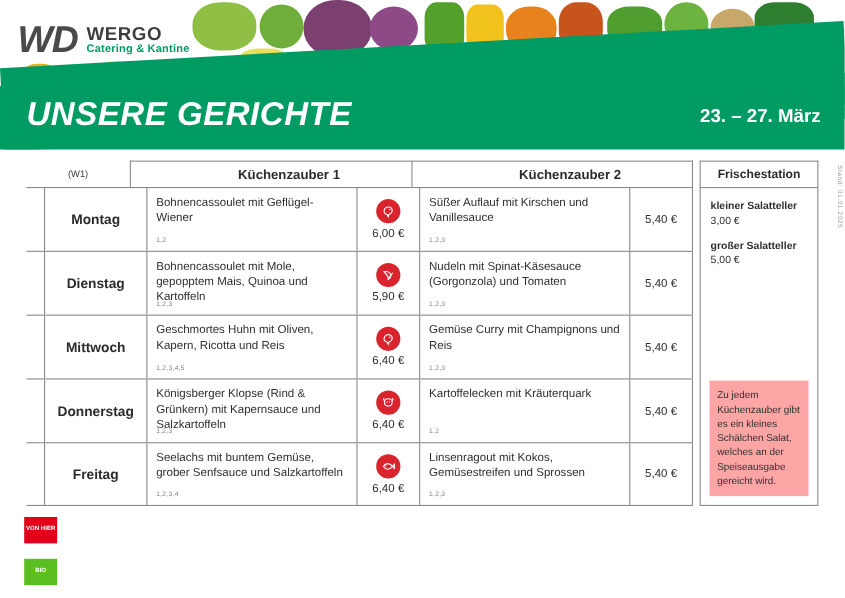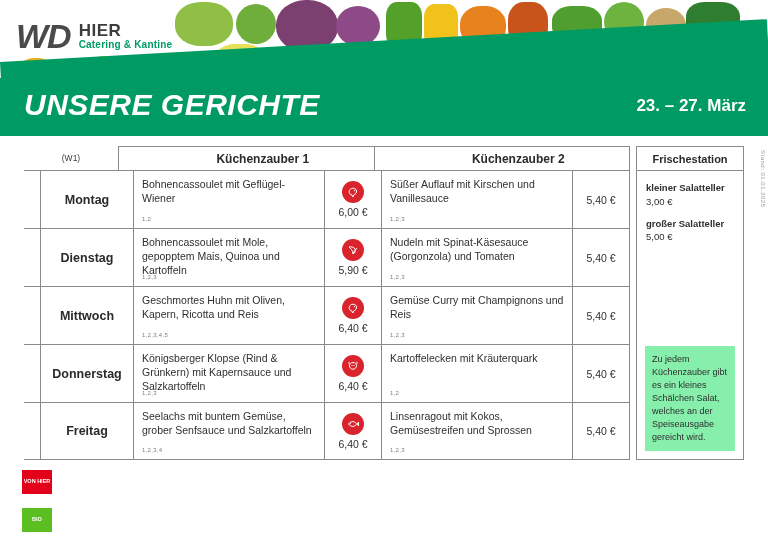--- a/index.html
+++ b/index.html
@@ -205,21 +205,21 @@
     padding: 10px 9px;
     font-size: 9.5px;
     color: #2f2f2f;
     line-height: 1.45;
     position: relative;
   }
   .frisch-body b { font-size: 9.5px; margin-top: 48px; }
   .frisch-note {
     position: absolute;
     left: 8px; right: 8px; bottom: 8px;
-    background: #86efac;
+    background: #fca5a5;
     padding: 7px 7px;
     font-size: 9px;
     line-height: 1.45;
     color: #2f2f2f;
   }
 
   
   .footer-logo {
     position: absolute;
     width: 30px; height: 24px;
@@ -265,21 +265,21 @@
       <div class="veg" style="left:90px;top:56px;width:40px;height:32px;background:#e0d11a;border-radius:30%;"></div>
       <div class="veg" style="left:132px;top:58px;width:44px;height:30px;background:#d1c84a;border-radius:40%;"></div>
     </div>
     <div class="band-wave"></div>
     <div class="green-band"></div>
     <div class="green-band2"></div>
 
     <div class="logo">
       <span class="logo-mark">WD</span>
       <span class="logo-text">
-        <div class="l1">HIER</div>
+        <div class="l1">WERGO</div>
         <div class="l2">Catering &amp; Kantine</div>
       </span>
     </div>
 
     <div class="title">UNSERE GERICHTE</div>
     <div class="daterange">23. – 27. März</div>
   </div>
 
   <div class="stand">Stand: 01.01.2025</div>
 

